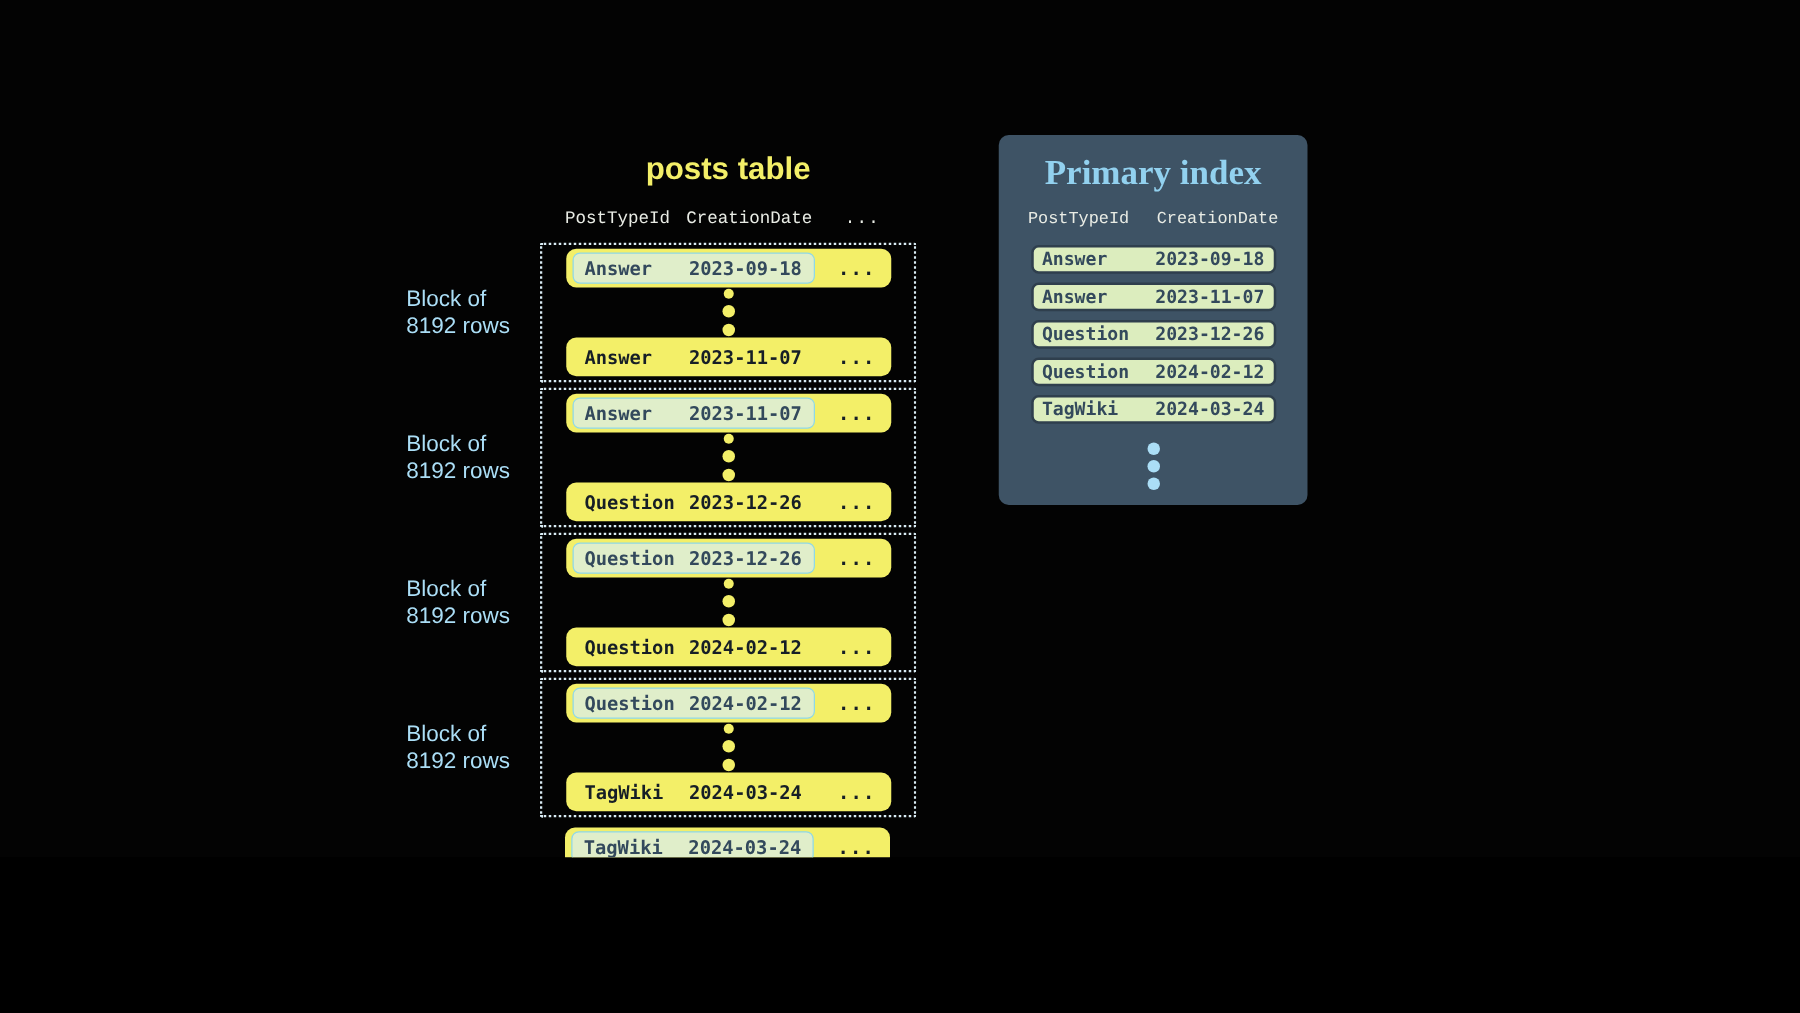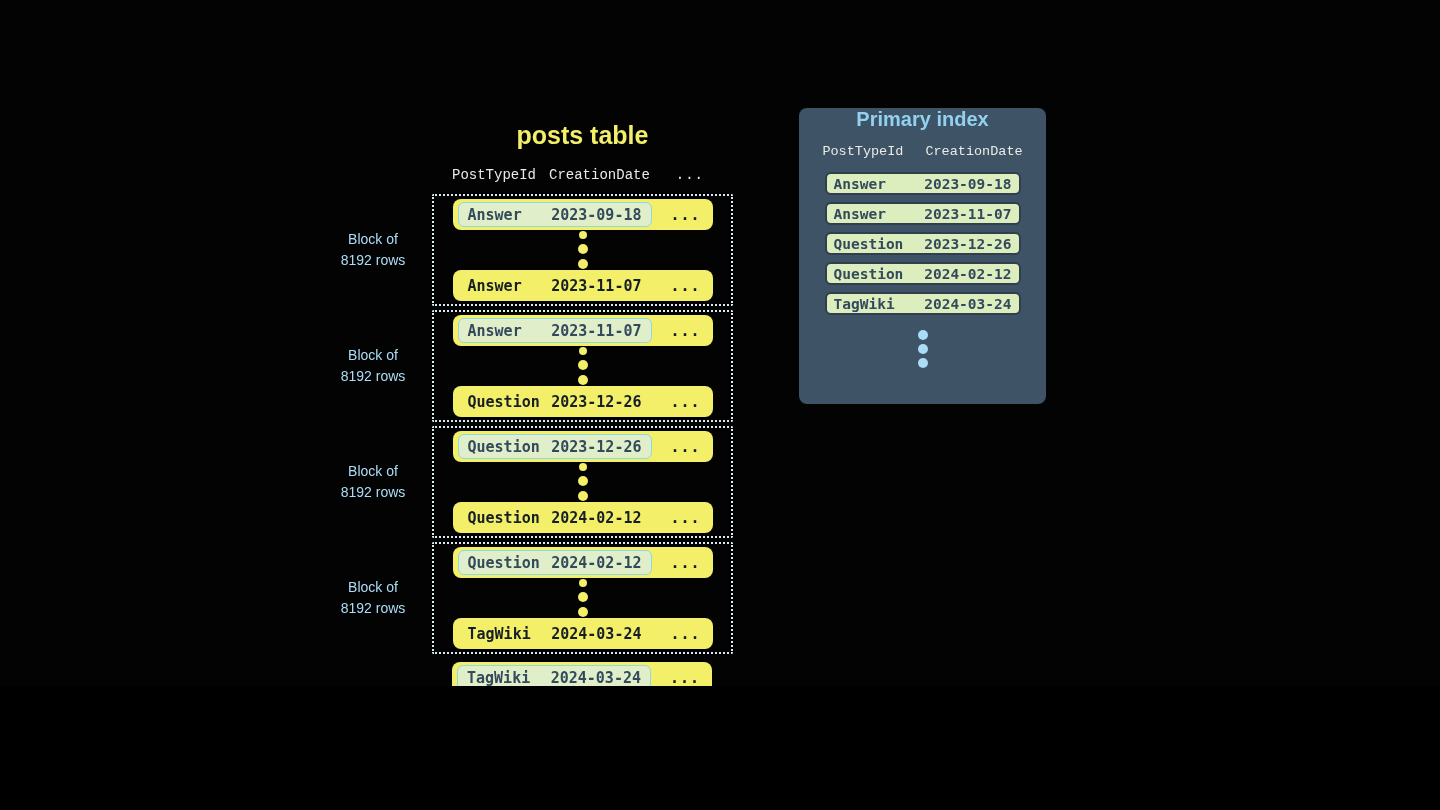--- a/index.html
+++ b/index.html
@@ -20,22 +20,22 @@
     position:absolute;left:452px;top:167px;width:260px;
     display:flex;align-items:center;
     font-size:14px;color:var(--header_text,#e9ece5);
   }
   .posts-headers .h2c{margin-left:13px;}
   .posts-headers .h-ell{margin-left:auto;margin-right:8px;letter-spacing:1px;}
 
   .table-col{position:absolute;left:325px;top:194px;}
   .block-row{display:flex;align-items:center;margin-bottom:4px;}
   .block-label{
-    width:96px;margin-right:11px;text-align:center;
-    font-size:14px;line-height:21px;color:var(--accent_blue,#abdef6);
+    width:96px;margin-right:11px;text-align:left;
+    font-size:18px;line-height:21px;color:var(--accent_blue,#abdef6);
   }
   .block{
     box-sizing:border-box;width:301px;height:112px;
     border:2px dotted var(--dotted_border,#d9ecf4);border-radius:2px;
     padding:3px 0;
     display:flex;flex-direction:column;justify-content:space-between;align-items:center;
   }
   .yrow{
     box-sizing:border-box;width:260px;height:31px;border-radius:8px;
     background:var(--row_yellow,#f3ef68);
@@ -71,22 +71,23 @@
   .left-blue-dots{position:absolute;left:369px;top:686px;gap:4px;}
   .left-blue-dots .dot{width:11px;height:11px;}
 
   
   .index-panel{
     position:absolute;left:799px;top:108px;width:247px;height:296px;
     background:var(--panel_bg,#3e5365);border-radius:8px;
     display:flex;flex-direction:column;align-items:center;
   }
   .index-title{
-    font-size:20px;font-weight:700;
+    margin-top:15px;font-size:28px;font-weight:700;
     color:var(--panel_title,#92d1ef);
+    font-family:Liberation Serif, serif;
   }
   .index-headers{
     margin-top:13px;display:flex;gap:22px;
     font-size:13.5px;color:var(--header_text,#e9ece5);
   }
   .index-rows{margin-top:13px;display:flex;flex-direction:column;}
   .irow{
     box-sizing:border-box;width:196px;height:23px;margin-bottom:7px;
     background:var(--index_row_bg,#dcedbe);
     border:2px solid var(--index_row_border,#2f3f4d);border-radius:6px;

